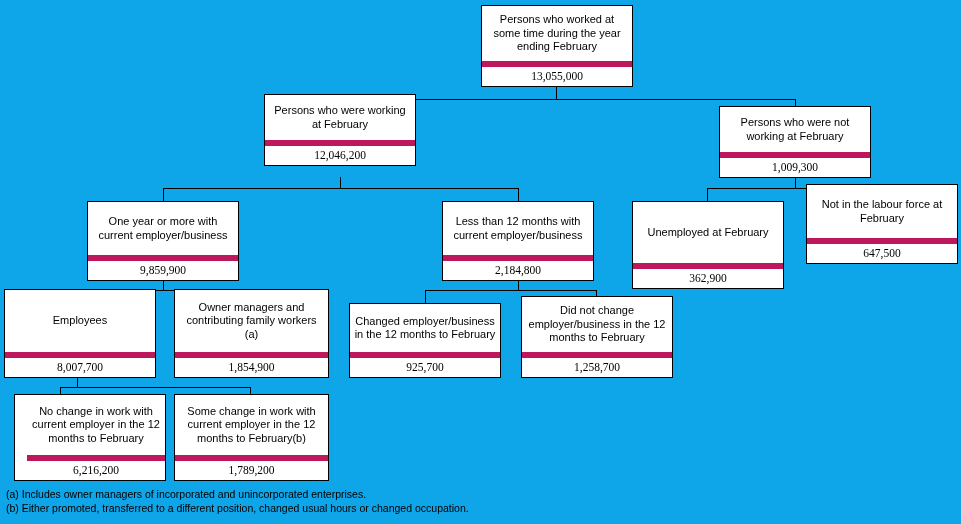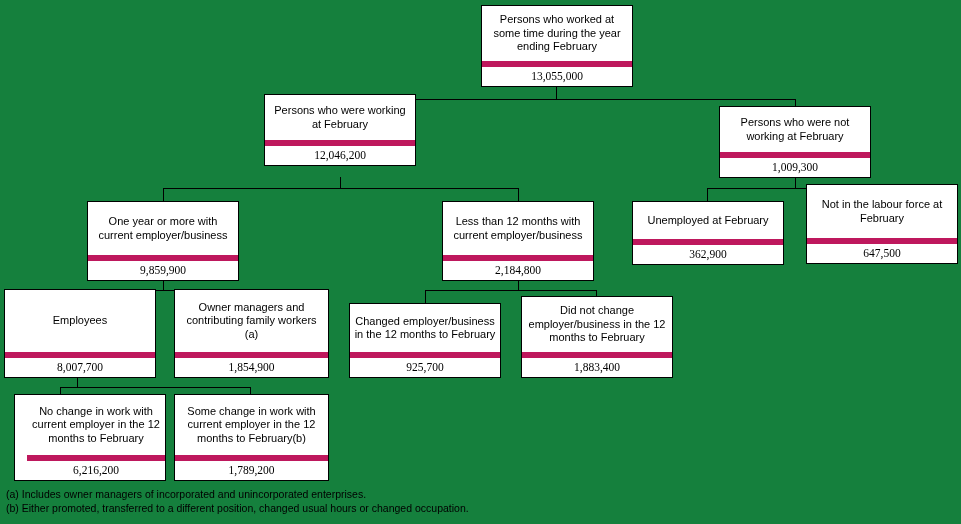--- a/index.html
+++ b/index.html
@@ -5,21 +5,21 @@
 <style>
   html, body {
     margin: 0;
     padding: 0;
     background: #ffffff;
   }
   #page {
     position: relative;
     width: 961px;
     height: 524px;
-    background: #15803d;
+    background: #0ea5e9;
     font-family: "Liberation Sans", sans-serif;
     overflow: hidden;
   }
   
   .node {
     position: absolute;
     box-sizing: border-box;
     border: 1px solid #000000;
     background: #ffffff;
     display: flex;
@@ -121,21 +121,21 @@
   <div class="node" style="left:87px; top:201px; width:152px; height:80px;">
     <div class="node-label">One year or more with current employer/business</div>
     <div class="node-value">9,859,900</div>
   </div>
 
   <div class="node" style="left:442px; top:201px; width:152px; height:80px;">
     <div class="node-label">Less than 12 months with current employer/business</div>
     <div class="node-value">2,184,800</div>
   </div>
 
-  <div class="node" style="left:632px; top:201px; width:152px; height:64px;">
+  <div class="node" style="left:632px; top:201px; width:152px; height:88px;">
     <div class="node-label">Unemployed at February</div>
     <div class="node-value">362,900</div>
   </div>
 
   <div class="node" style="left:806px; top:184px; width:152px; height:80px;">
     <div class="node-label">Not in the labour force at February</div>
     <div class="node-value">647,500</div>
   </div>
 
   <div class="node" style="left:4px; top:289px; width:152px; height:89px;">
@@ -148,21 +148,21 @@
     <div class="node-value">1,854,900</div>
   </div>
 
   <div class="node" style="left:349px; top:303px; width:152px; height:75px;">
     <div class="node-label">Changed employer/business in the 12 months to February</div>
     <div class="node-value">925,700</div>
   </div>
 
   <div class="node" style="left:521px; top:296px; width:152px; height:82px;">
     <div class="node-label">Did not change employer/business in the 12 months to February</div>
-    <div class="node-value">1,883,400</div>
+    <div class="node-value">1,258,700</div>
   </div>
 
   <div class="node" style="left:14px; top:394px; width:152px; height:87px;padding-left:12px;">
     <div class="node-label">No change in work with current  employer in the 12 months to February</div>
     <div class="node-value">6,216,200</div>
   </div>
 
   <div class="node" style="left:174px; top:394px; width:155px; height:87px;">
     <div class="node-label">Some change in work with current employer in the 12 months to February(b)</div>
     <div class="node-value">1,789,200</div>

